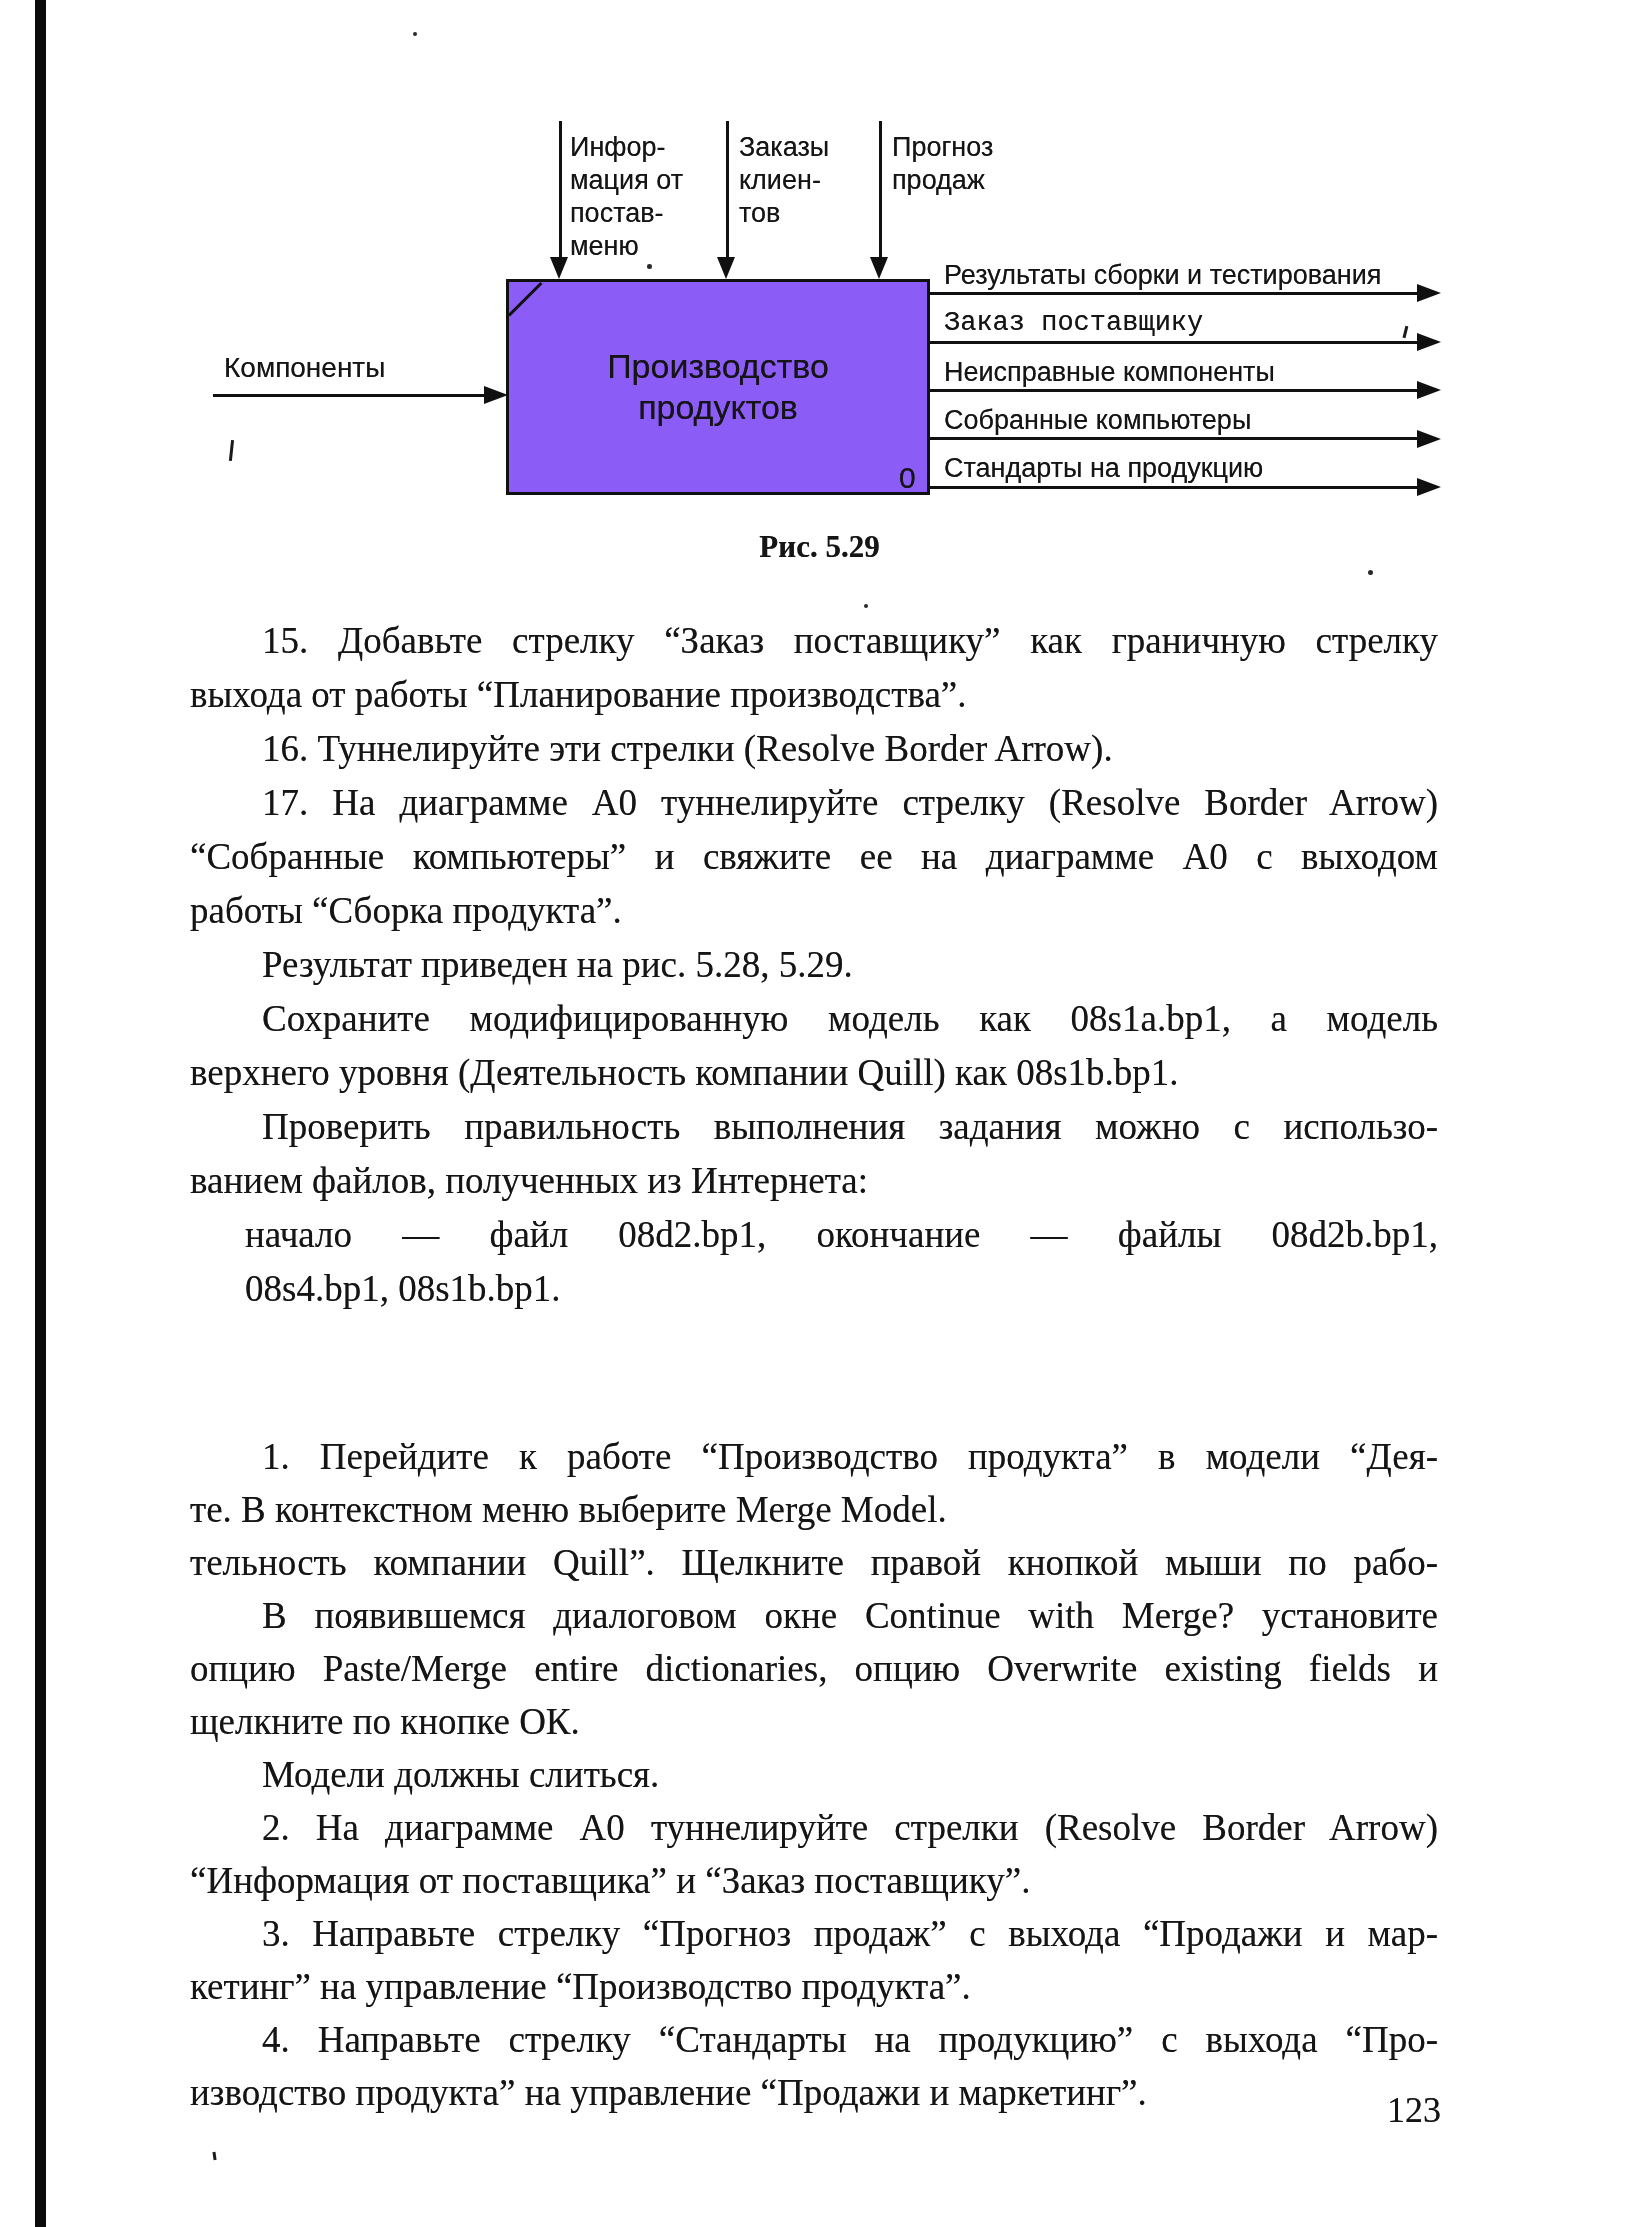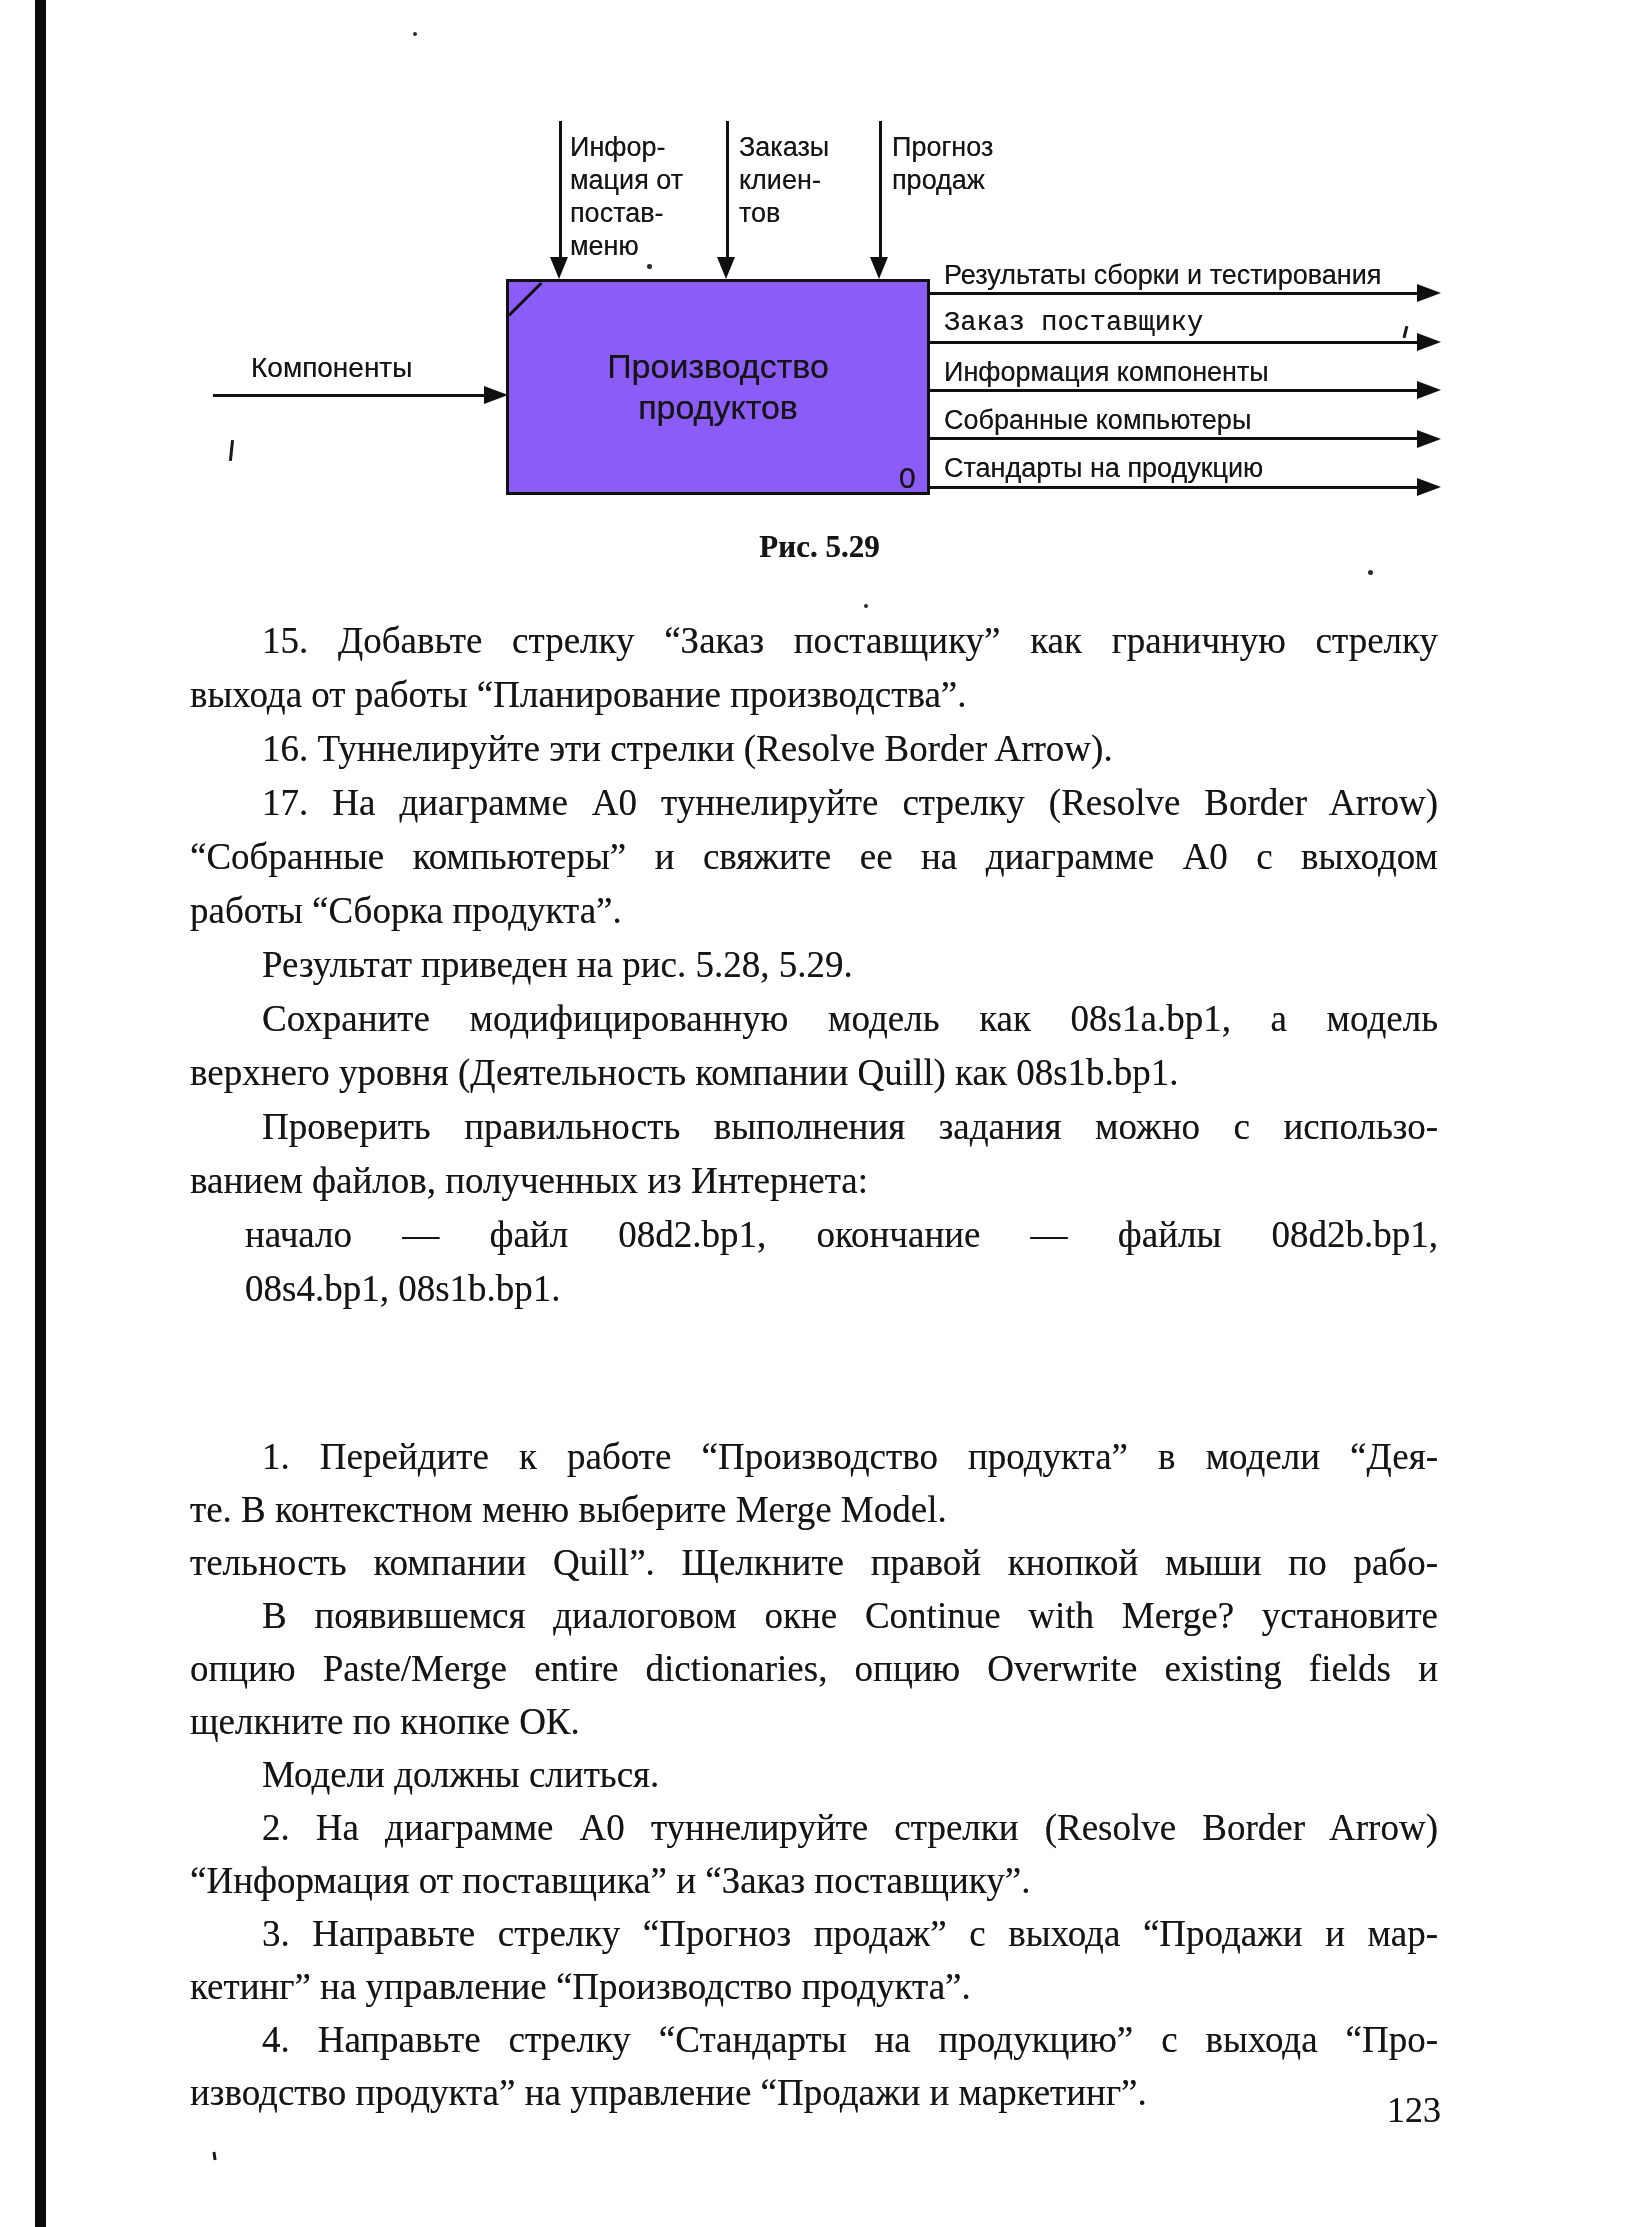--- a/index.html
+++ b/index.html
@@ -20,21 +20,21 @@
     font-size:27px;line-height:33px;white-space:nowrap;text-shadow:0 0 0.4px rgba(0,0,0,.65);}
   .activity-box{position:absolute;left:506px;top:279px;width:418px;height:210px;
     border:3.9px solid #101010;background:#8b5cf6;display:flex;flex-direction:column;
     justify-content:center;align-items:center;font-family:"Liberation Sans",sans-serif;
     font-size:34px;line-height:41px;text-shadow:0 0 0.4px rgba(0,0,0,.65);}
   .notch{position:absolute;left:509px;top:314px;width:46px;height:3.2px;background:#101010;
     transform:rotate(-45deg);transform-origin:left center;}
   .box-num{position:absolute;left:899px;top:461px;font-family:"Liberation Sans",sans-serif;
     font-size:30px;text-shadow:0 0 0.4px rgba(0,0,0,.65);}
   .left-label{position:absolute;left:224px;top:352px;font-family:"Liberation Sans",sans-serif;
-    font-size:28px;white-space:nowrap;text-shadow:0 0 0.4px rgba(0,0,0,.65);margin-left:27px;}
+    font-size:28px;white-space:nowrap;text-shadow:0 0 0.4px rgba(0,0,0,.65);}
   .out-label{position:absolute;left:944px;font-family:"Liberation Sans",sans-serif;
     font-size:27px;white-space:nowrap;text-shadow:0 0 0.4px rgba(0,0,0,.65);}
   .fig-caption{position:absolute;left:658px;top:529px;width:323px;text-align:center;
     font-weight:bold;font-size:31px;text-shadow:0 0 0.3px rgba(0,0,0,.6);}
   
   .textblock{position:absolute;left:190px;width:1248px;font-size:37px;
     text-shadow:0 0 0.4px rgba(0,0,0,.55);}
   #text-top{top:614px;line-height:54px;}
   #text-bottom{top:1430px;line-height:53px;}
   .line{white-space:nowrap;}
@@ -99,21 +99,21 @@
 
     <div id="right-outputs">
         <div class="hline" style="left: 928px; top: 292px; width: 489px;"></div>
         <div class="arrow-right" style="left: 1417px; top: 284px;"></div>
         <div class="out-label" style="top: 260px;">Результаты сборки и тестирования</div>
         <div class="hline" style="left: 928px; top: 341px; width: 489px;"></div>
         <div class="arrow-right" style="left: 1417px; top: 333px;"></div>
         <div class="out-label" style="top: 308px; font-family: Liberation Mono, monospace;">Заказ поставщику</div>
         <div class="hline" style="left: 928px; top: 389px; width: 489px;"></div>
         <div class="arrow-right" style="left: 1417px; top: 381px;"></div>
-        <div class="out-label" style="top: 357px;">Информация компоненты</div>
+        <div class="out-label" style="top: 357px;">Неисправные компоненты</div>
         <div class="hline" style="left: 928px; top: 437px; width: 489px;"></div>
         <div class="arrow-right" style="left: 1417px; top: 430px;"></div>
         <div class="out-label" style="top: 405px;">Собранные компьютеры</div>
         <div class="hline" style="left: 928px; top: 486px; width: 489px;"></div>
         <div class="arrow-right" style="left: 1417px; top: 478px;"></div>
         <div class="out-label" style="top: 453px;">Стандарты на продукцию</div>
       </div>
 
     <div class="fig-caption">Рис. 5.29</div>
   </div>

